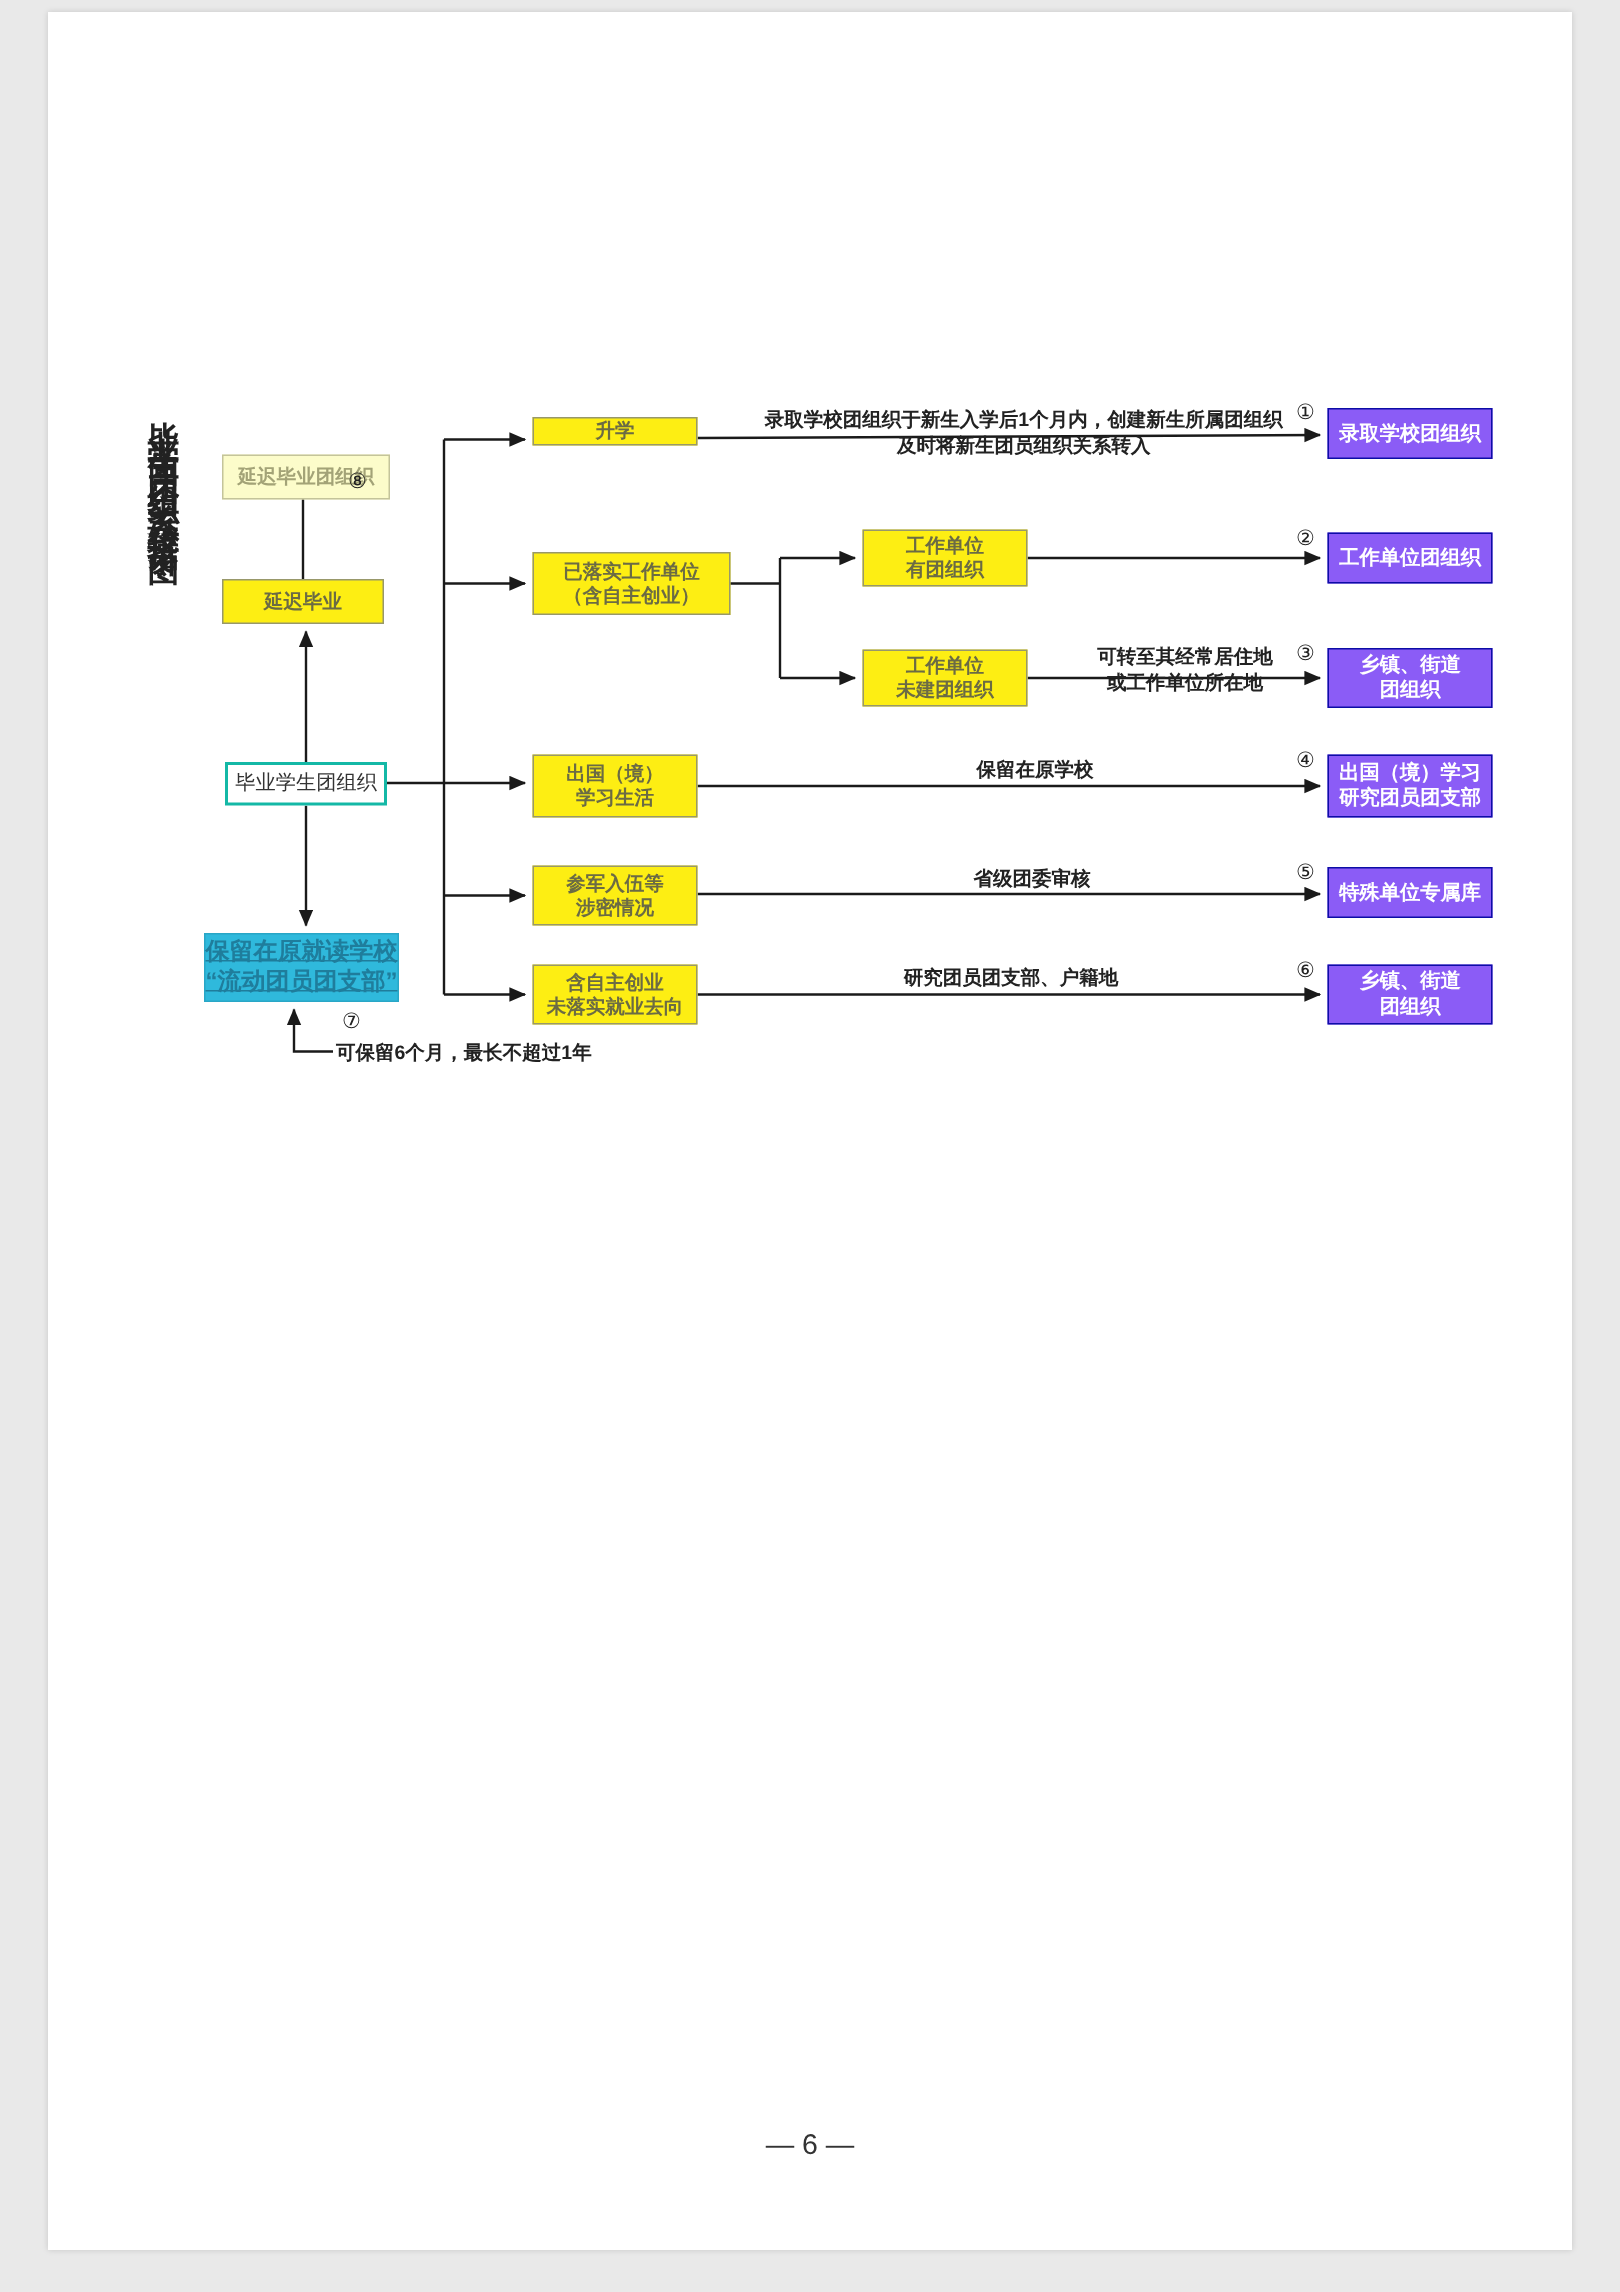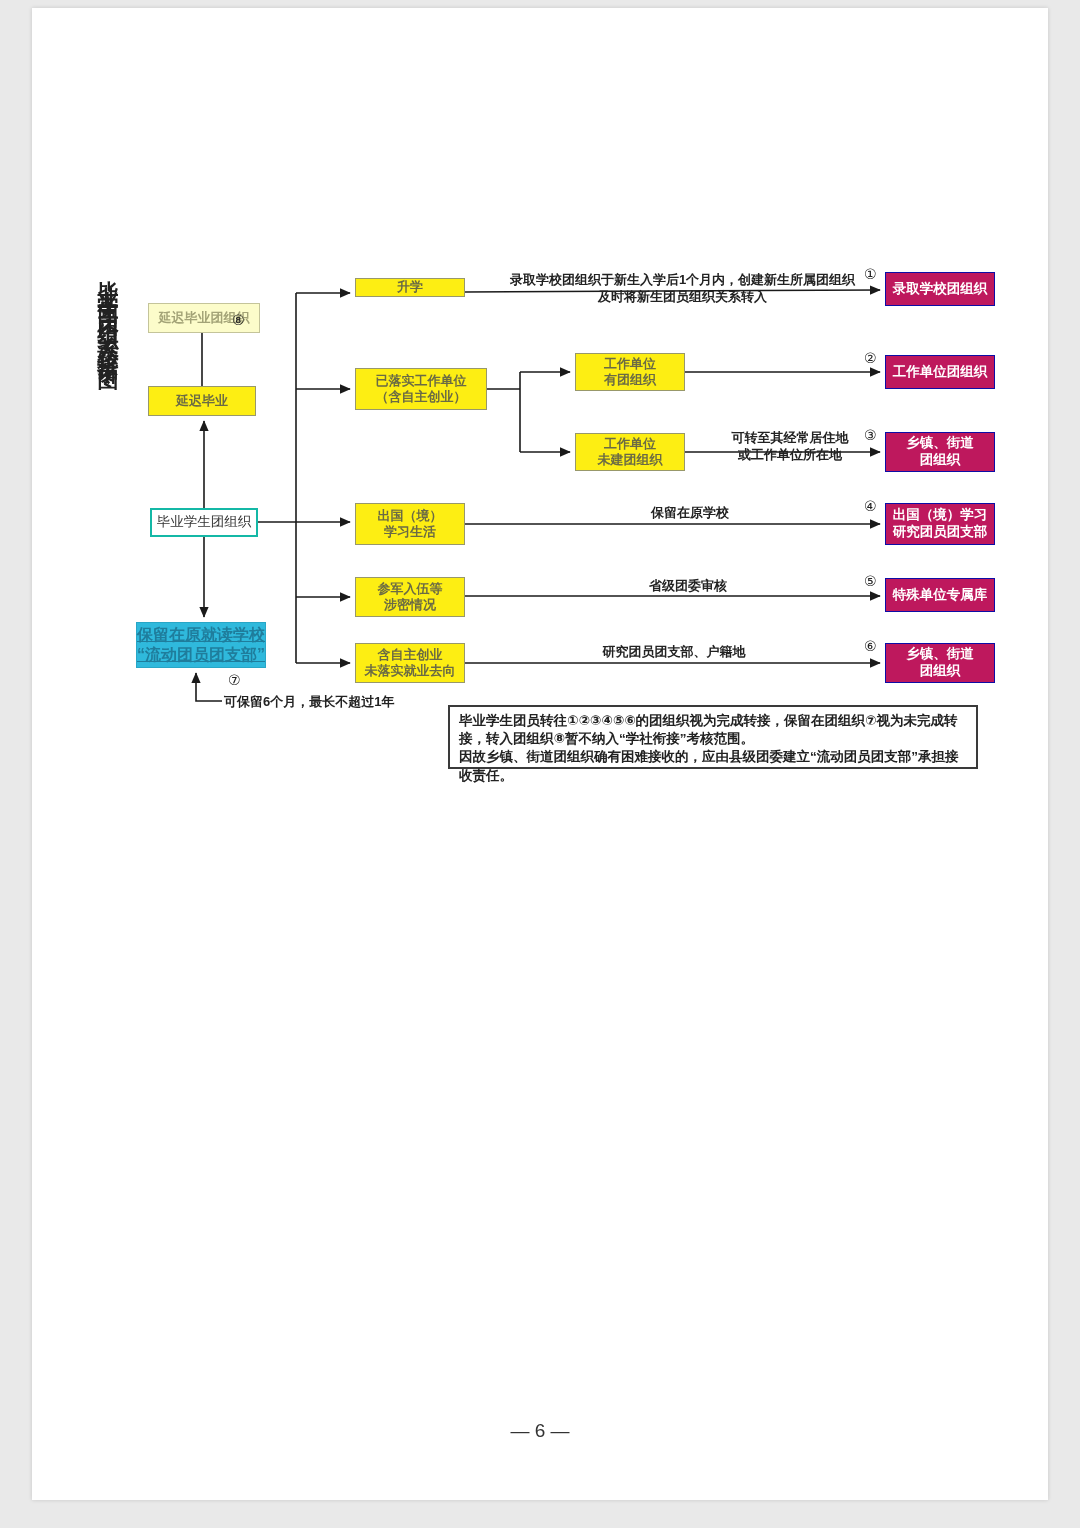--- a/index.html
+++ b/index.html
@@ -22,21 +22,21 @@
   }
   svg.wires{position:absolute;left:0;top:0;z-index:1;}
   .box{
     position:absolute;display:flex;align-items:center;justify-content:center;
     text-align:center;white-space:pre-line;box-sizing:border-box;
     line-height:1.25;z-index:2;
   }
   .yellow{background:#fdee13;border:1px solid #98986a;color:#6b6b44;font-weight:bold;font-size:13px;}
   .lightyellow{background:#fcfcca;border:1px solid #c4c49a;color:#a3a377;font-size:13px;font-weight:bold;}
   .whitebox{background:#ffffff;border:2px solid #14b8a6;color:#333;font-size:13.5px;}
-  .blue{background:#be185d;border:1px solid #0d0da6;color:#ffffff;font-weight:bold;font-size:13.5px;}
+  .blue{background:#8b5cf6;border:1px solid #0d0da6;color:#ffffff;font-weight:bold;font-size:13.5px;}
   .cyan{background:#2fb9dc;border:1px solid #29a6c6;color:#1f7d9c;font-weight:bold;font-size:16px;text-decoration:underline;}
   .ann{
     position:absolute;color:#222;font-weight:bold;font-size:13px;
     text-align:center;white-space:pre-line;line-height:1.3;z-index:3;
   }
   .marker{position:absolute;font-size:14px;color:#222;z-index:3;}
   .note-box{
     position:absolute;left:448px;top:705px;width:530px;height:64px;
     border:2px solid #3a3a3a;background:#fff;padding:5px 9px;box-sizing:border-box;
     font-size:13.5px;font-weight:bold;color:#222;line-height:1.35;z-index:3;
@@ -135,19 +135,15 @@
 
   <div class="ann" style="left:495px;top:272px;width:375px;">录取学校团组织于新生入学后1个月内，创建新生所属团组织
 及时将新生团员组织关系转入</div>
   <div class="ann" style="left:715px;top:430px;width:150px;">可转至其经常居住地
 或工作单位所在地</div>
   <div class="ann" style="left:635px;top:505px;width:110px;">保留在原学校</div>
   <div class="ann" style="left:633px;top:578px;width:110px;">省级团委审核</div>
   <div class="ann" style="left:588px;top:644px;width:172px;">研究团员团支部、户籍地</div>
   <div class="ann" style="left:224px;top:694px;width:200px;text-align:left;">可保留6个月，最长不超过1年</div>
 
-  <div class="note-box">
-    <span>毕业学生团员转往①②③④⑤⑥的团组织视为完成转接，保留在团组织⑦视为未完成转接，转入</span><span>团组织⑧暂不纳入“学社衔接”考核范围。</span><br>
-    <span>因故乡镇、街道团组织确有困难接收的，应由县级团委建立“流动团员团支部”承担接收责任。</span>
-  </div>
 
   <div class="pagenum">— 6 —</div>
 </div>
 
 </body></html>

